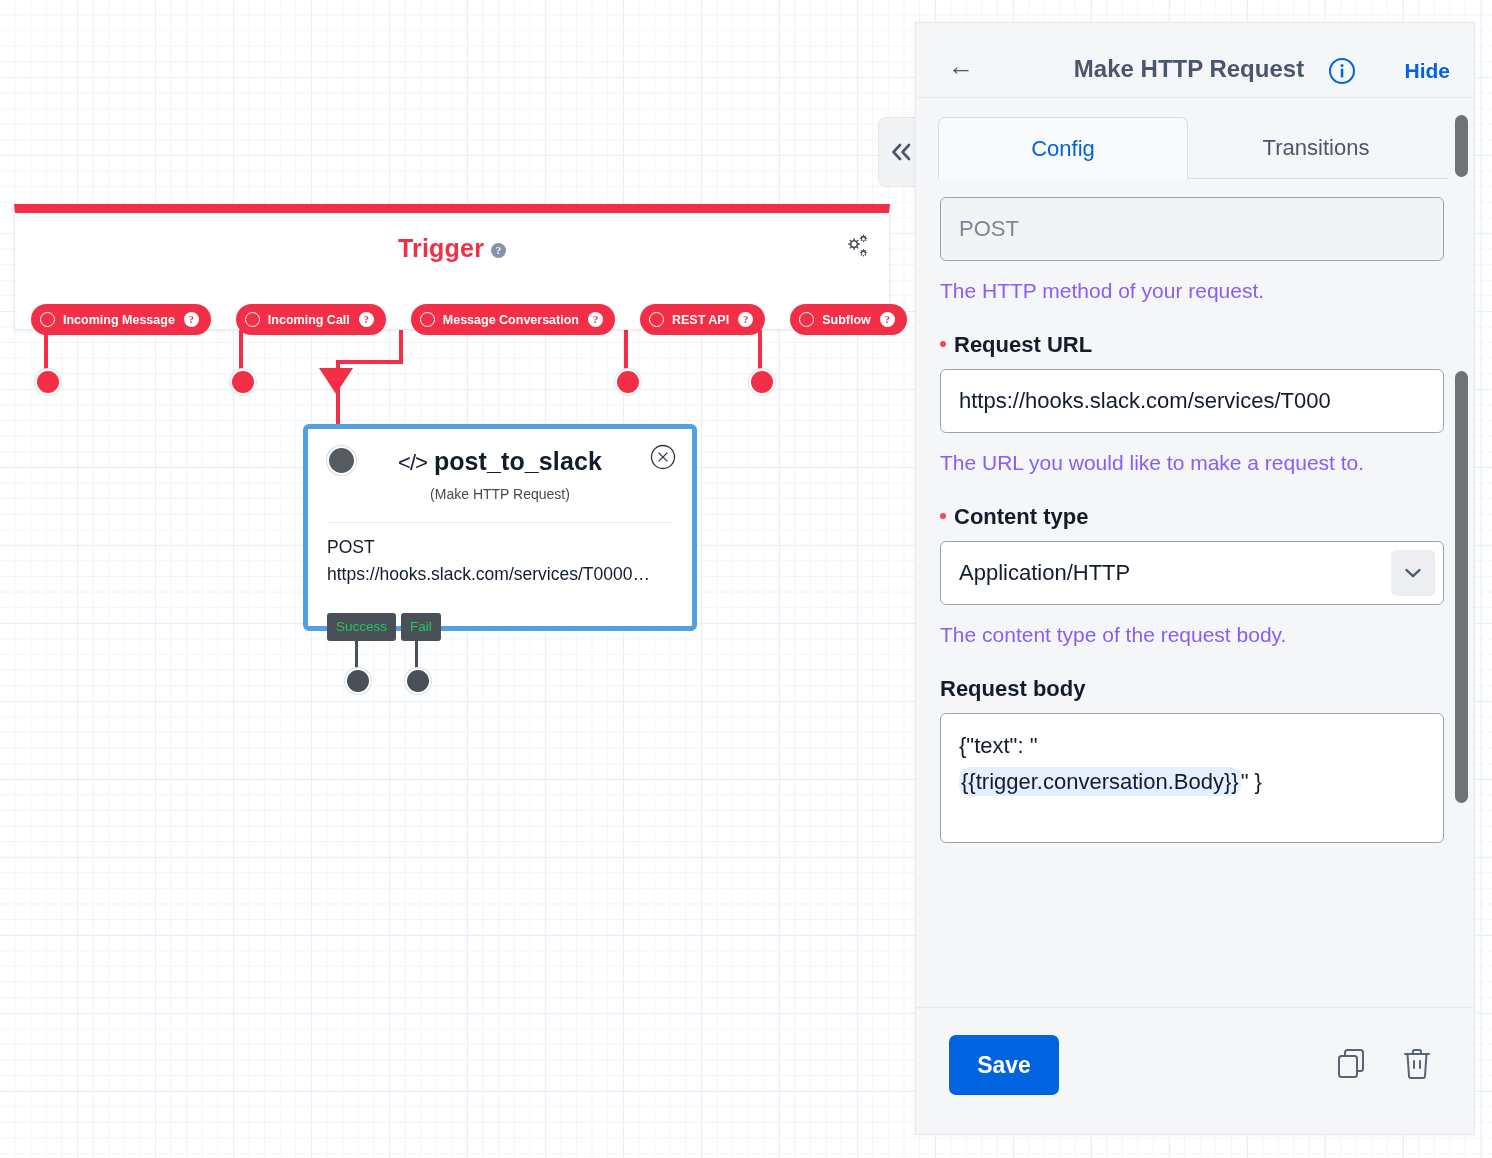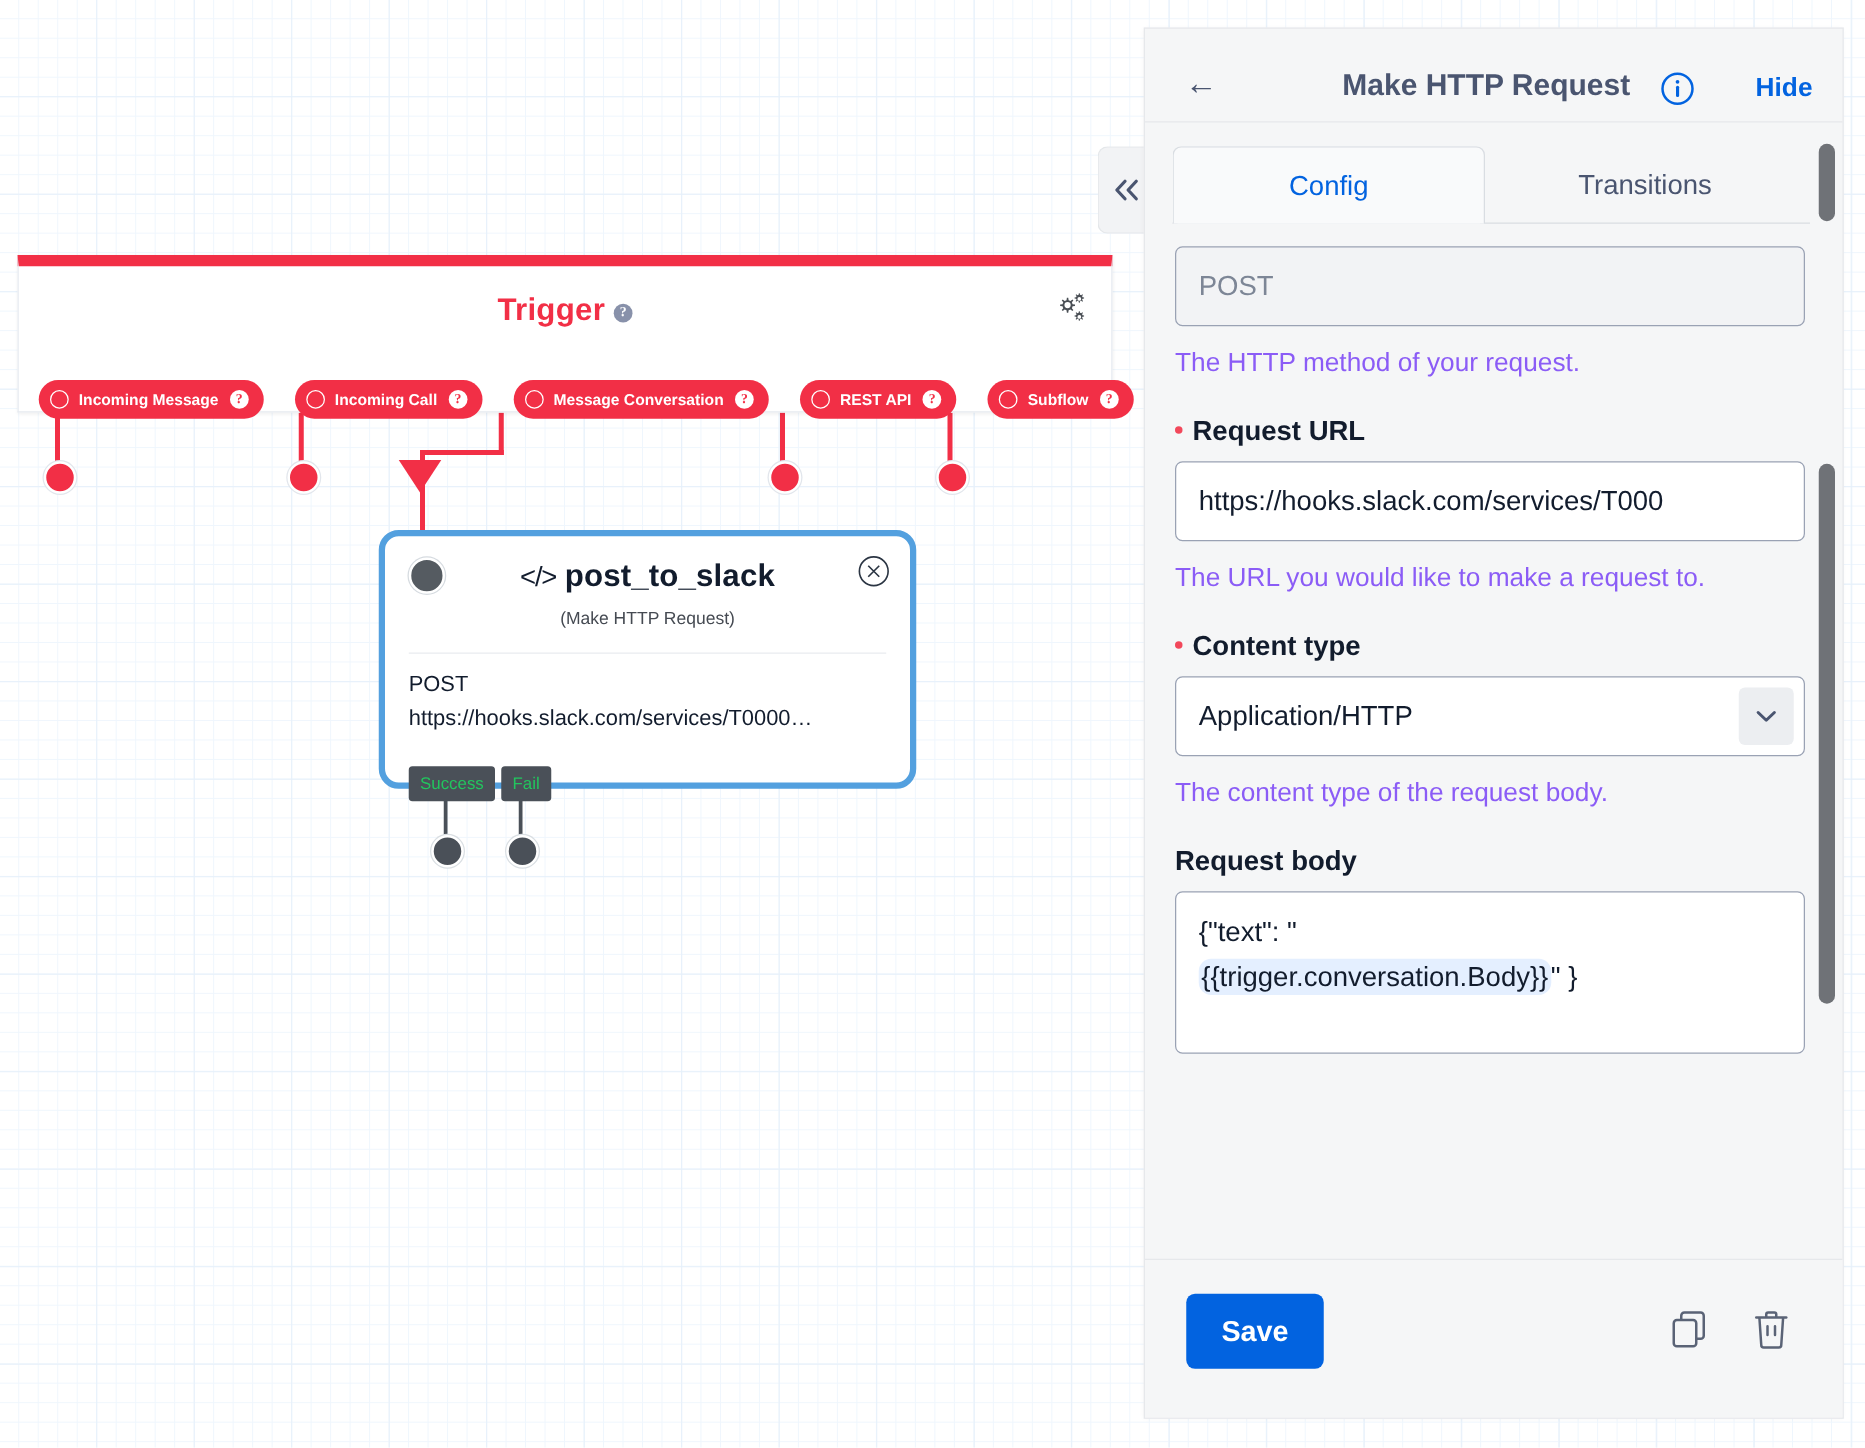--- a/index.html
+++ b/index.html
@@ -133,25 +133,25 @@
     border-left: 17px solid transparent;
     border-right: 17px solid transparent;
     border-top: 26px solid #f22f46;
   }
 
   
   #node-card {
     position: absolute;
     left: 303px;
     top: 424px;
-    width: 430px;
+    width: 394px;
     height: 207px;
     background: #ffffff;
     border: 5px solid #53a0df;
-    border-radius: 16px;
+    border-radius: 6px;
     box-sizing: border-box;
   }
   #node-head {
     position: relative;
     height: 87px;
   }
   #node-in-port {
     position: absolute;
     left: 19px; top: 17px;
     width: 25px; height: 25px;

